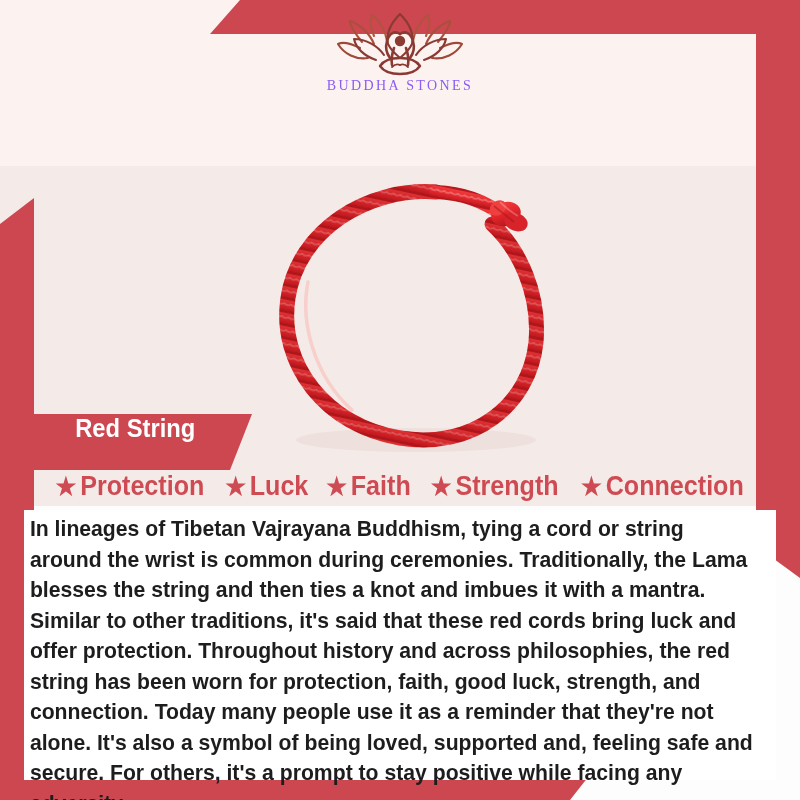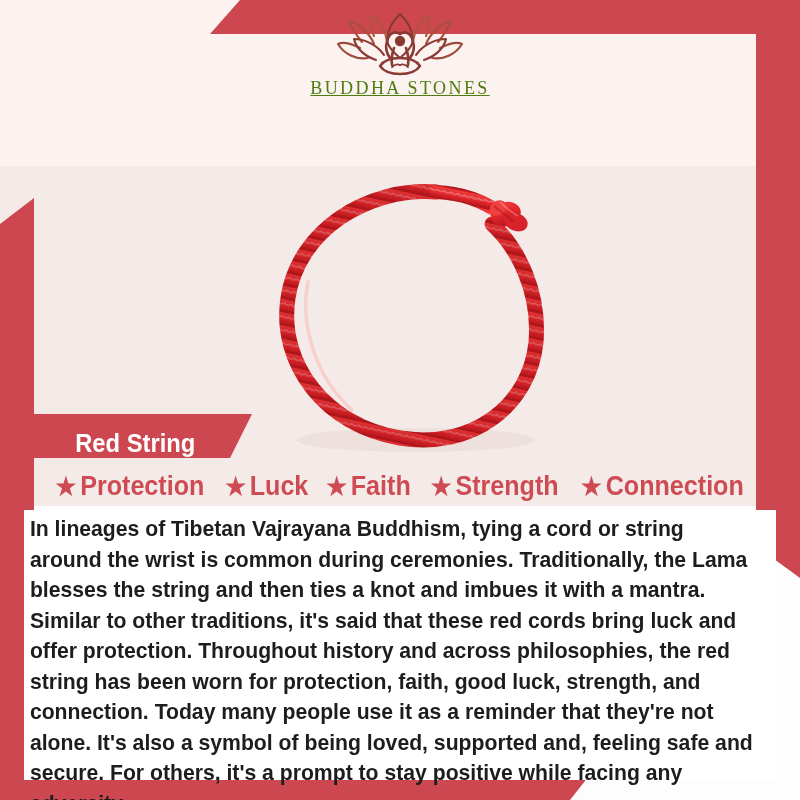--- a/index.html
+++ b/index.html
@@ -46,46 +46,46 @@
   #band-lower{position:absolute;left:0;top:506px;width:800px;height:294px;background:#fdfdfd;}
 
   
   #logo-wrap{
     position:absolute;left:0;top:8px;width:800px;height:96px;
     display:flex;flex-direction:column;align-items:center;justify-content:flex-start;
   }
   #logo-mark{width:136px;height:72px;display:block;}
   #logo-word{
     font-family:"Liberation Serif","DejaVu Serif",serif;
-    font-size:18px;letter-spacing:2.4px;color:#4d7c0f;
-    margin-top:-2px;font-weight:400;text-decoration:underline;
+    font-size:14px;letter-spacing:2.4px;color:#8b5cf6;
+    margin-top:-2px;font-weight:400;
   }
 
   
   #title-box{
     position:absolute;left:155px;top:104px;width:490px;height:53px;
     background:#fdf6f4;
     display:flex;align-items:center;justify-content:center;
   }
   #title-text{
     font-family:"Liberation Sans Narrow","Liberation Sans","DejaVu Sans Condensed",sans-serif;
     font-weight:700;font-size:38px;color:#d24a52;
     letter-spacing:-0.2px;white-space:nowrap;
     transform:scaleX(0.94);transform-origin:center;
   }
 
   
   #bracelet{position:absolute;left:248px;top:172px;width:340px;height:300px;}
 
   
   #label-banner{
-    position:absolute;left:22px;top:414px;width:230px;height:44px;
+    position:absolute;left:22px;top:414px;width:230px;height:56px;
     background:#cc4750;
     clip-path:polygon(0 0,100% 0,calc(100% - 22px) 100%,0 100%);
-    display:flex;align-items:flex-end;
+    display:flex;align-items:flex-start;
   }
   #label-text{
     color:#ffffff;font-weight:700;font-size:25px;
     font-family:"Liberation Sans","DejaVu Sans",sans-serif;
     padding-left:56px;letter-spacing:0px;white-space:nowrap;
     transform:scaleX(0.95);transform-origin:left center;
   }
 
   
   #features{

